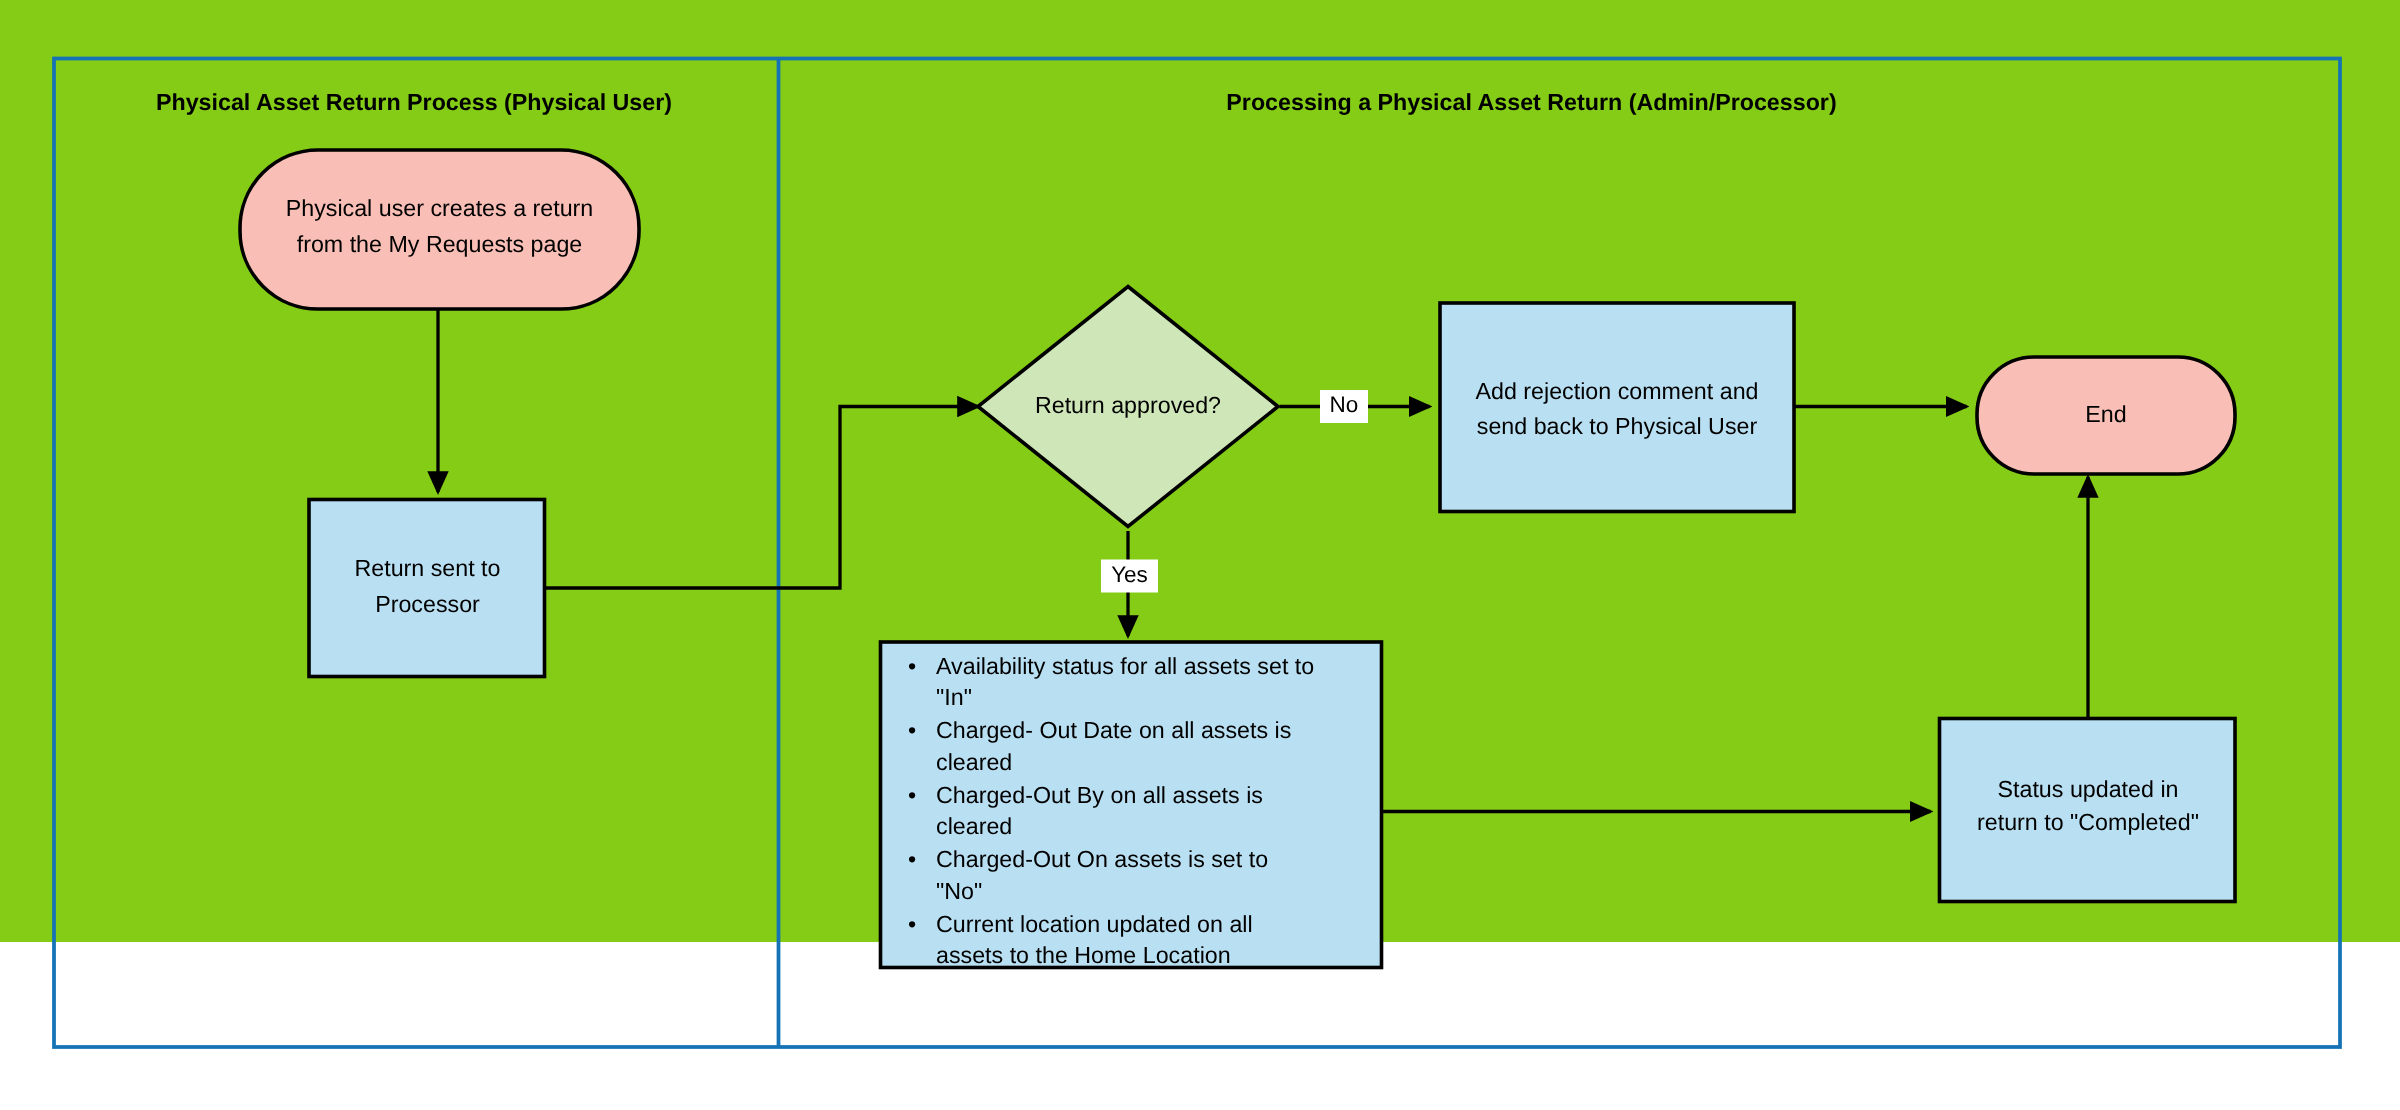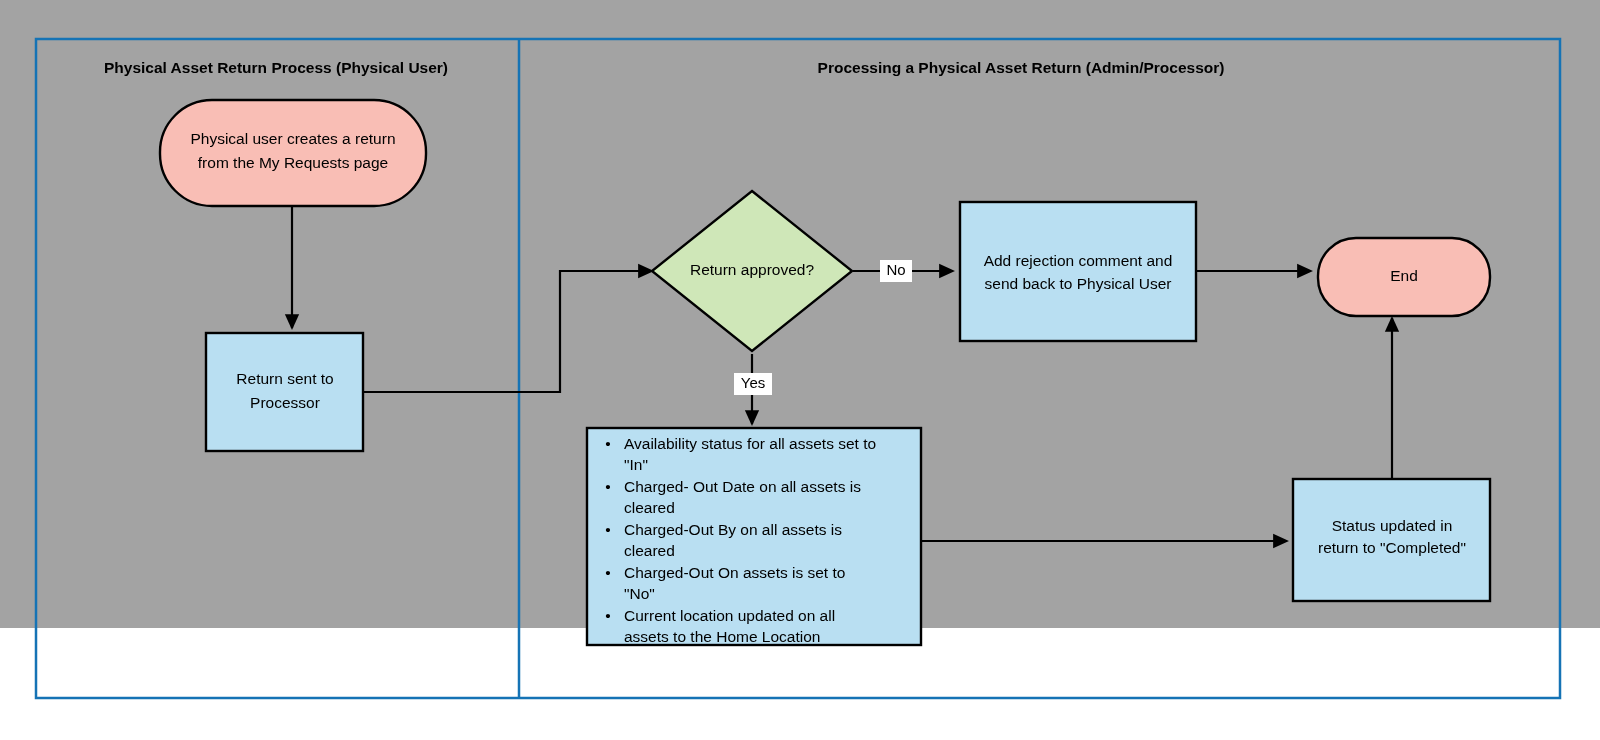--- a/index.html
+++ b/index.html
@@ -11,21 +11,21 @@
   body {
     width: 1600px;
     height: 740px;
     font-family: "Liberation Sans", sans-serif;
     overflow: hidden;
   }
   #diagram-root {
     position: relative;
     width: 1600px;
     height: 628px;
-    background: #a3a3a3;
+    background: #84cc16;
     text-align: center;
   }
   svg#flow {
     display: block;
     width: 1600px;
     height: 740px;
   }
   .lane-frame {
     fill: none;
     stroke: #1573b5;

